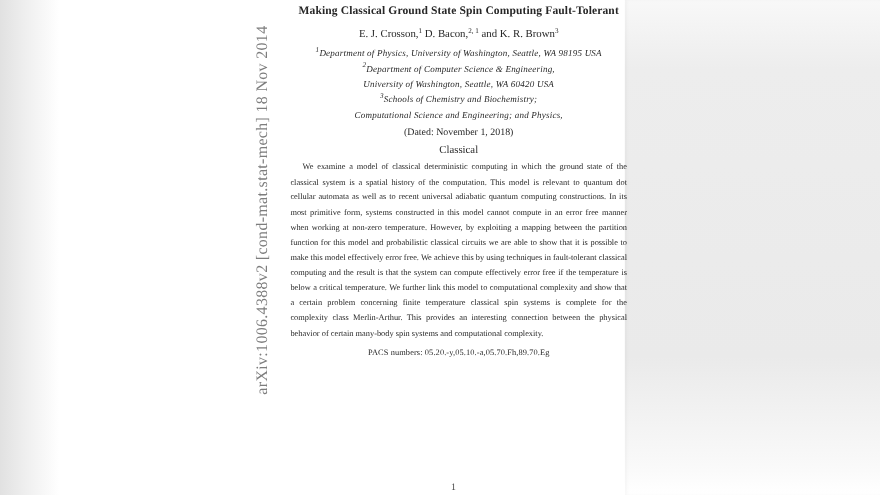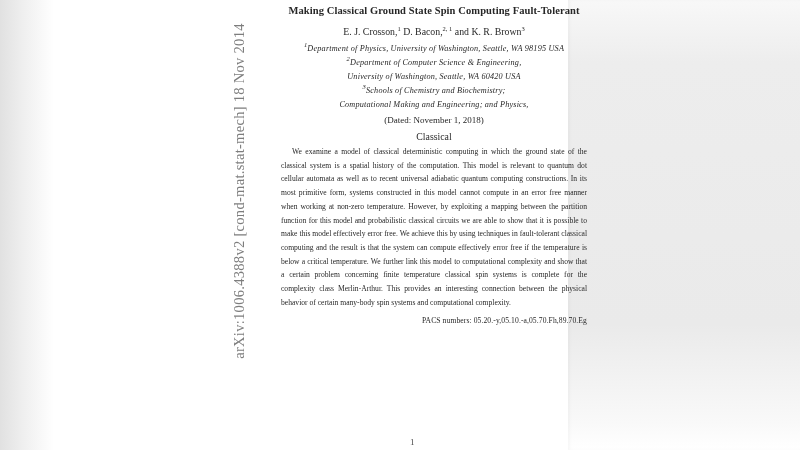--- a/index.html
+++ b/index.html
@@ -36,21 +36,21 @@
     left: 239px;
     top: 191px;
     transform: translate(-50%, -50%) rotate(-90deg);
     white-space: nowrap;
     font-size: 14.5px;
     letter-spacing: 0.3px;
     color: #7d7d7d;
   }
   .content {
     position: absolute;
-    left: 266px;
+    left: 249px;
     top: 0;
     width: 336px;
     text-align: center;
     color: #272727;
   }
   .title {
     margin: 4px 0 0 0;
     font-size: 10.5px;
     font-weight: bold;
     line-height: 13px;
@@ -88,21 +88,21 @@
     margin: 2px auto 0 auto;
     font-size: 7.6px;
     line-height: 13.7px;
     text-align: justify;
     text-indent: 11px;
   }
   .pacs {
     width: 306px;
     margin: 7px auto 0 auto;
     font-size: 7.6px;
-    text-align: right;
+    text-align: center;
     letter-spacing: 0.1px;
   }
   .page-number {
     position: absolute;
     left: 410px;
     top: 437px;
     font-size: 9px;
     color: #4a4a4a;
   }
 </style>
@@ -122,21 +122,21 @@
 
     <div class="authors">
       <span><span>E. J. Crosson,</span><sup>1</sup></span><span><span> D. Bacon,</span><sup>2, 1</sup></span><span><span> and K. R. Brown</span><sup>3</sup></span>
     </div>
 
     <div class="affiliations">
       <div class="aff-line"><sup>1</sup><span>Department of Physics, University of Washington, Seattle, WA 98195 USA</span></div>
       <div class="aff-line"><sup>2</sup><span>Department of Computer Science &amp; Engineering,</span></div>
       <div class="aff-line"><sup></sup><span>University of Washington, Seattle, WA 60420 USA</span></div>
       <div class="aff-line"><sup>3</sup><span>Schools of Chemistry and Biochemistry;</span></div>
-      <div class="aff-line"><sup></sup><span>Computational Making and Engineering; and Physics,</span></div>
+      <div class="aff-line"><sup></sup><span>Computational Science and Engineering; and Physics,</span></div>
     </div>
 
     <div class="dated">(Dated: November 1, 2018)</div>
 
     <div class="abs-head">Classical</div>
 
     <p class="abstract">We examine a model of classical deterministic computing in which the ground state of the classical system is a spatial history of the computation. This model is relevant to quantum dot cellular automata as well as to recent universal adiabatic quantum computing constructions. In its most primitive form, systems constructed in this model cannot compute in an error free manner when working at non-zero temperature. However, by exploiting a mapping between the partition function for this model and probabilistic classical circuits we are able to show that it is possible to make this model effectively error free. We achieve this by using techniques in fault-tolerant classical computing and the result is that the system can compute effectively error free if the temperature is below a critical temperature. We further link this model to computational complexity and show that a certain problem concerning finite temperature classical spin systems is complete for the complexity class Merlin-Arthur. This provides an interesting connection between the physical behavior of certain many-body spin systems and computational complexity.</p>
 
     <div class="pacs">PACS numbers: 05.20.-y,05.10.-a,05.70.Fh,89.70.Eg</div>
   </div>

